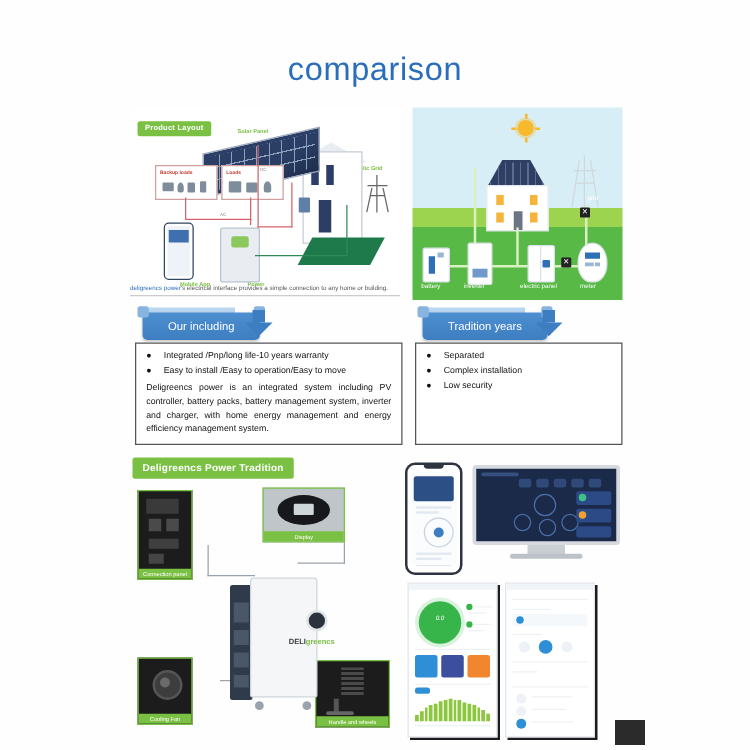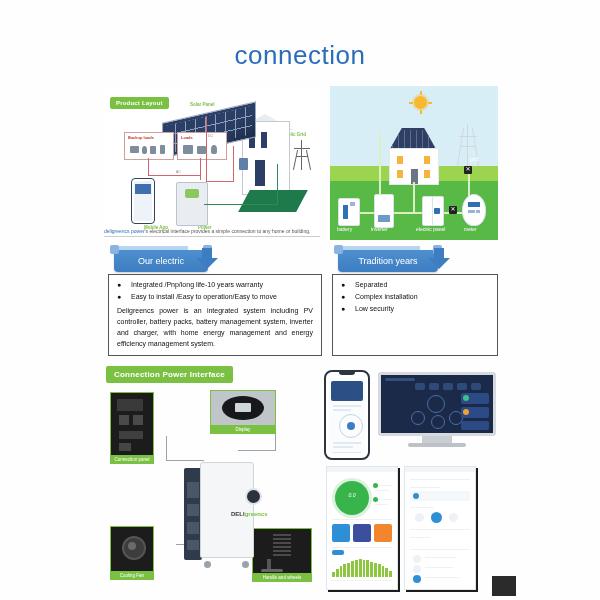--- a/index.html
+++ b/index.html
@@ -172,21 +172,21 @@
   .line{position:absolute;background:#eef1f4;height:1px;}
   .chip{position:absolute;border-radius:50%;}
 
   .blackSq{position:absolute;left:492px;top:576px;width:24px;height:20px;background:#2b2b2b;}
 </style>
 </head>
 <body>
 
 <div class="page">
 
-  <div class="title">connection</div>
+  <div class="title">comparison</div>
 
   <div class="panel" id="productLayout">
 
     <div class="tagPos">
       <span class="greenTag">Product Layout</span>
     </div>
 
     <div class="solarLbl">Solar Panel</div>
     <div class="pubGrid">Public Grid</div>
     <div class="smartBox">Smart Meter</div>
@@ -298,21 +298,21 @@
     <div class="gDot" style="left:134px;top:80px"></div>
 
     <div class="gLbl" style="left:7px;top:140px">battery</div>
     <div class="gLbl" style="left:41px;top:140px">inverter</div>
     <div class="gLbl" style="left:86px;top:140px">electric panel</div>
     <div class="gLbl" style="left:134px;top:140px">meter</div>
     <div class="gLbl" style="left:140px;top:70px">grid</div>
   </div>
 
   <div class="ribbonTop" style="left:112px;top:246px;width:76px"></div>
-  <div class="banner" style="left:114px;top:250px;width:72px">Our electric</div>
+  <div class="banner" style="left:114px;top:250px;width:72px">Our including</div>
   <div class="arrowDown" style="left:196px;top:248px;width:22px;height:21px">
     <div class="shaft"></div>
       <div class="head"></div>
   </div>
 
   <div class="txtbox" style="left:108px;top:274px;width:214px;height:82px">
     <ul class="bullets">
       <li>
           <span class="bl">●</span>
           <span>Integrated /Pnp/long life-10 years warranty</span>
@@ -343,21 +343,21 @@
           <span>Complex installation</span>
         </li>
       <li>
           <span class="bl">●</span>
           <span>Low security</span>
         </li>
     </ul>
   </div>
 
   <div class="panel" id="iface">
-    <div class="ifaceTag">Connection Power Interface</div>
+    <div class="ifaceTag">Deligreencs Power Tradition</div>
 
     <div class="leadline" style="left:62px;top:94px;width:38px;height:1px"></div>
     <div class="leadline" style="left:62px;top:70px;width:1px;height:25px"></div>
     <div class="leadline" style="left:134px;top:84px;width:38px;height:1px"></div>
     <div class="leadline" style="left:171px;top:56px;width:1px;height:29px"></div>
     <div class="leadline" style="left:72px;top:178px;width:24px;height:1px"></div>
     <div class="leadline" style="left:144px;top:188px;width:30px;height:1px"></div>
 
     <div class="callout" style="left:6px;top:26px;width:42px;height:70px">
       <div style="position:absolute;left:6px;top:6px;width:26px;height:12px;background:#3a3a3a"></div>

